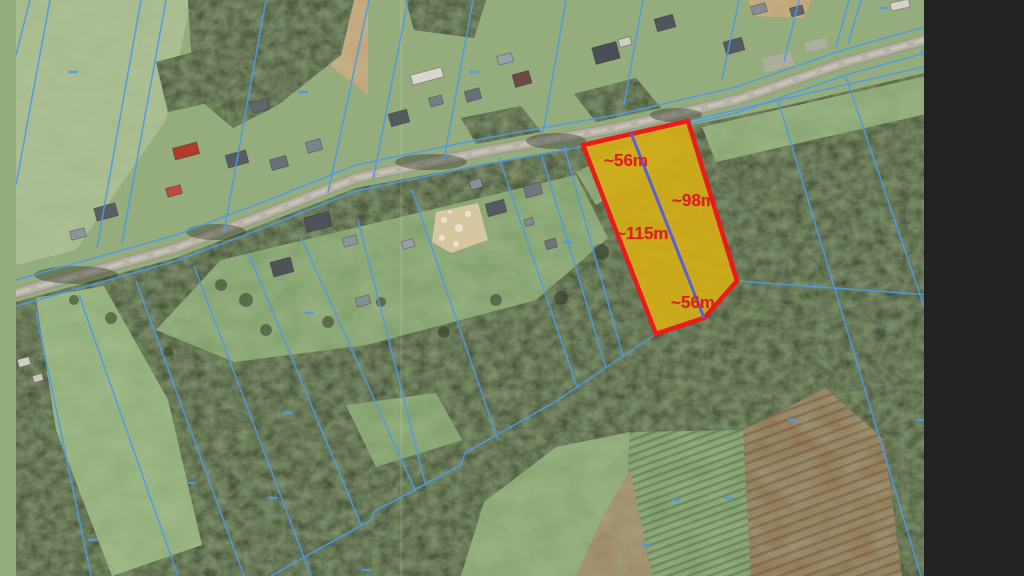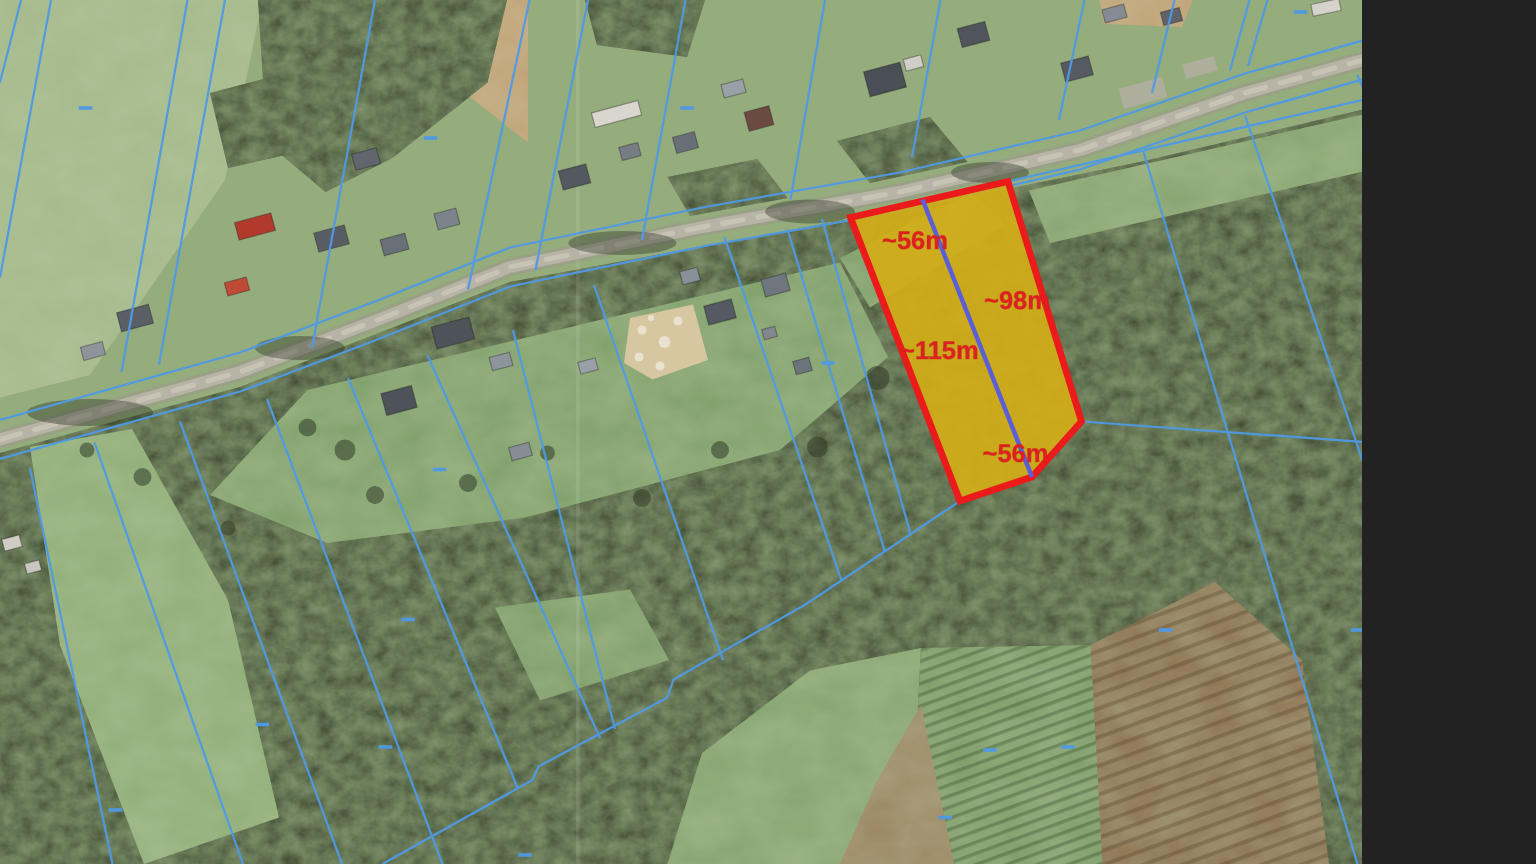--- a/index.html
+++ b/index.html
@@ -1,16 +1,16 @@
 <!DOCTYPE html>
 <html><head>
 <meta charset="utf-8">
 <style>
   html,body{margin:0;padding:0;background:#222;}
-  .stage{position:relative;width:908px;height:576px;overflow:hidden;background:#95ac7c;}
+  .stage{position:relative;width:908px;height:576px;overflow:hidden;background:#95ac7c;padding-left:16px;}
   svg{display:block;}
   .mlabel{
     font-family:"Liberation Sans", sans-serif;
     font-size:17px;
     font-weight:700;
     paint-order:stroke;
     stroke:rgba(150,25,10,0.30);
     stroke-width:0.6px;
   }
 </style>

